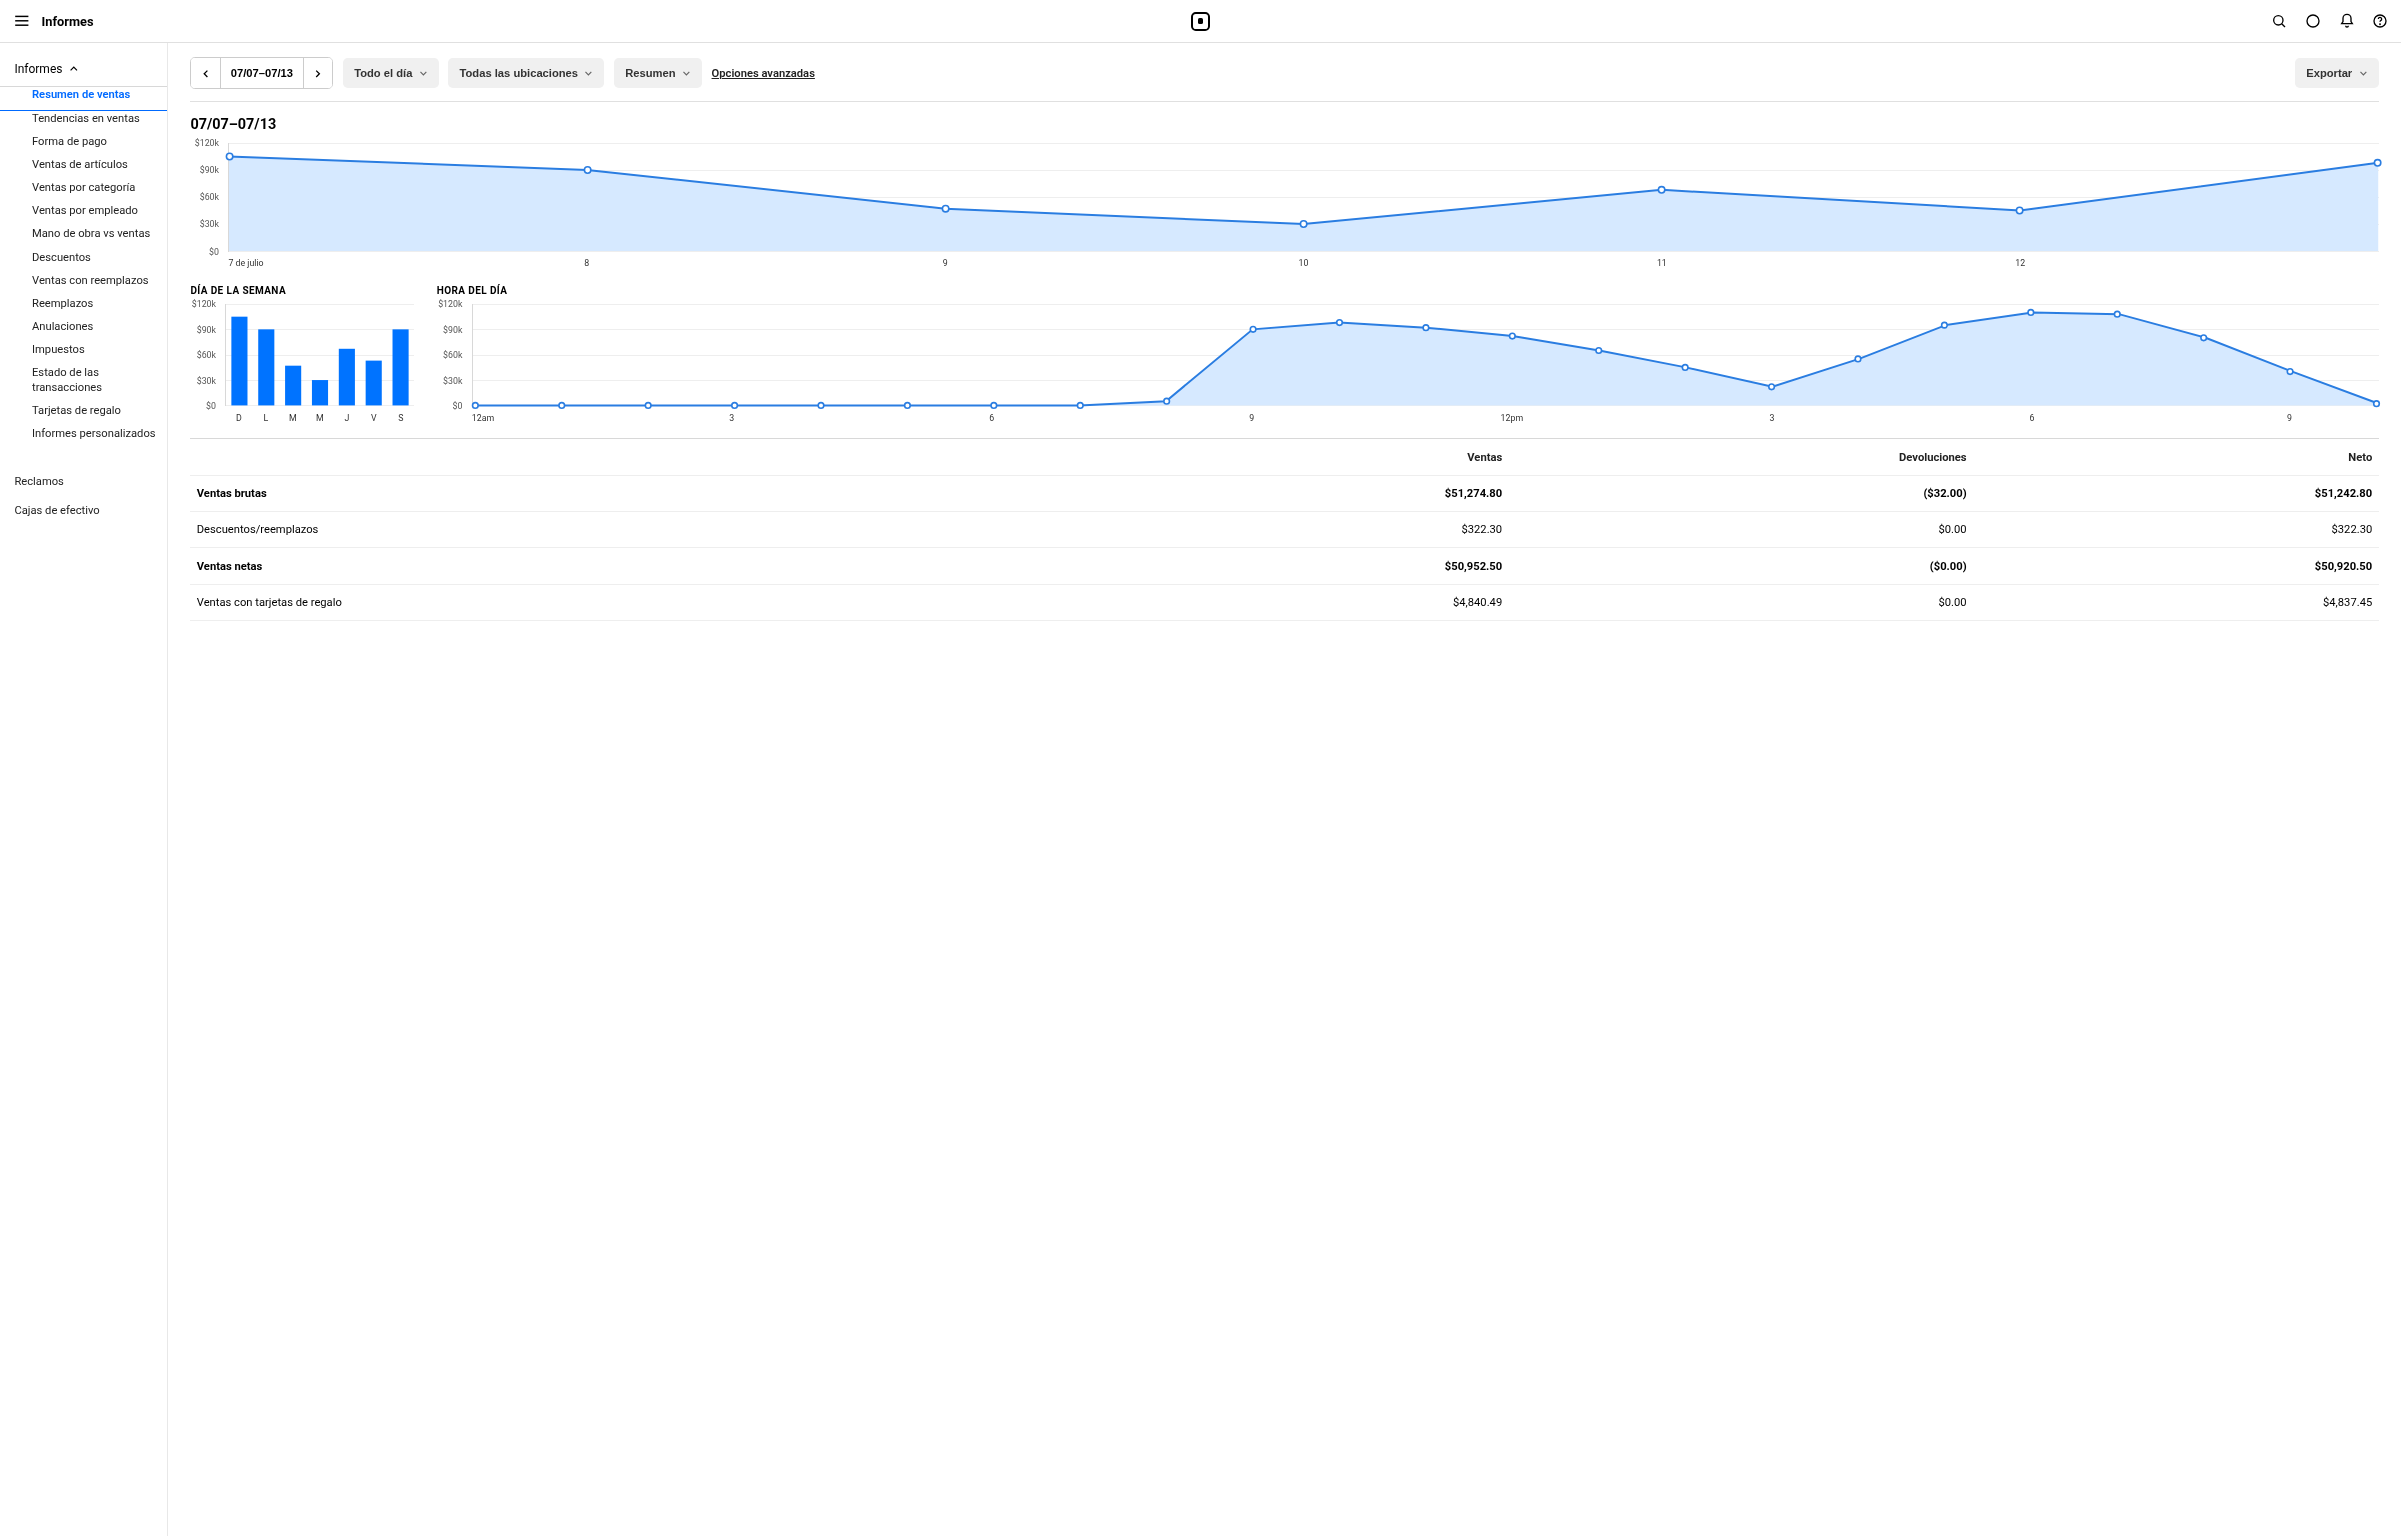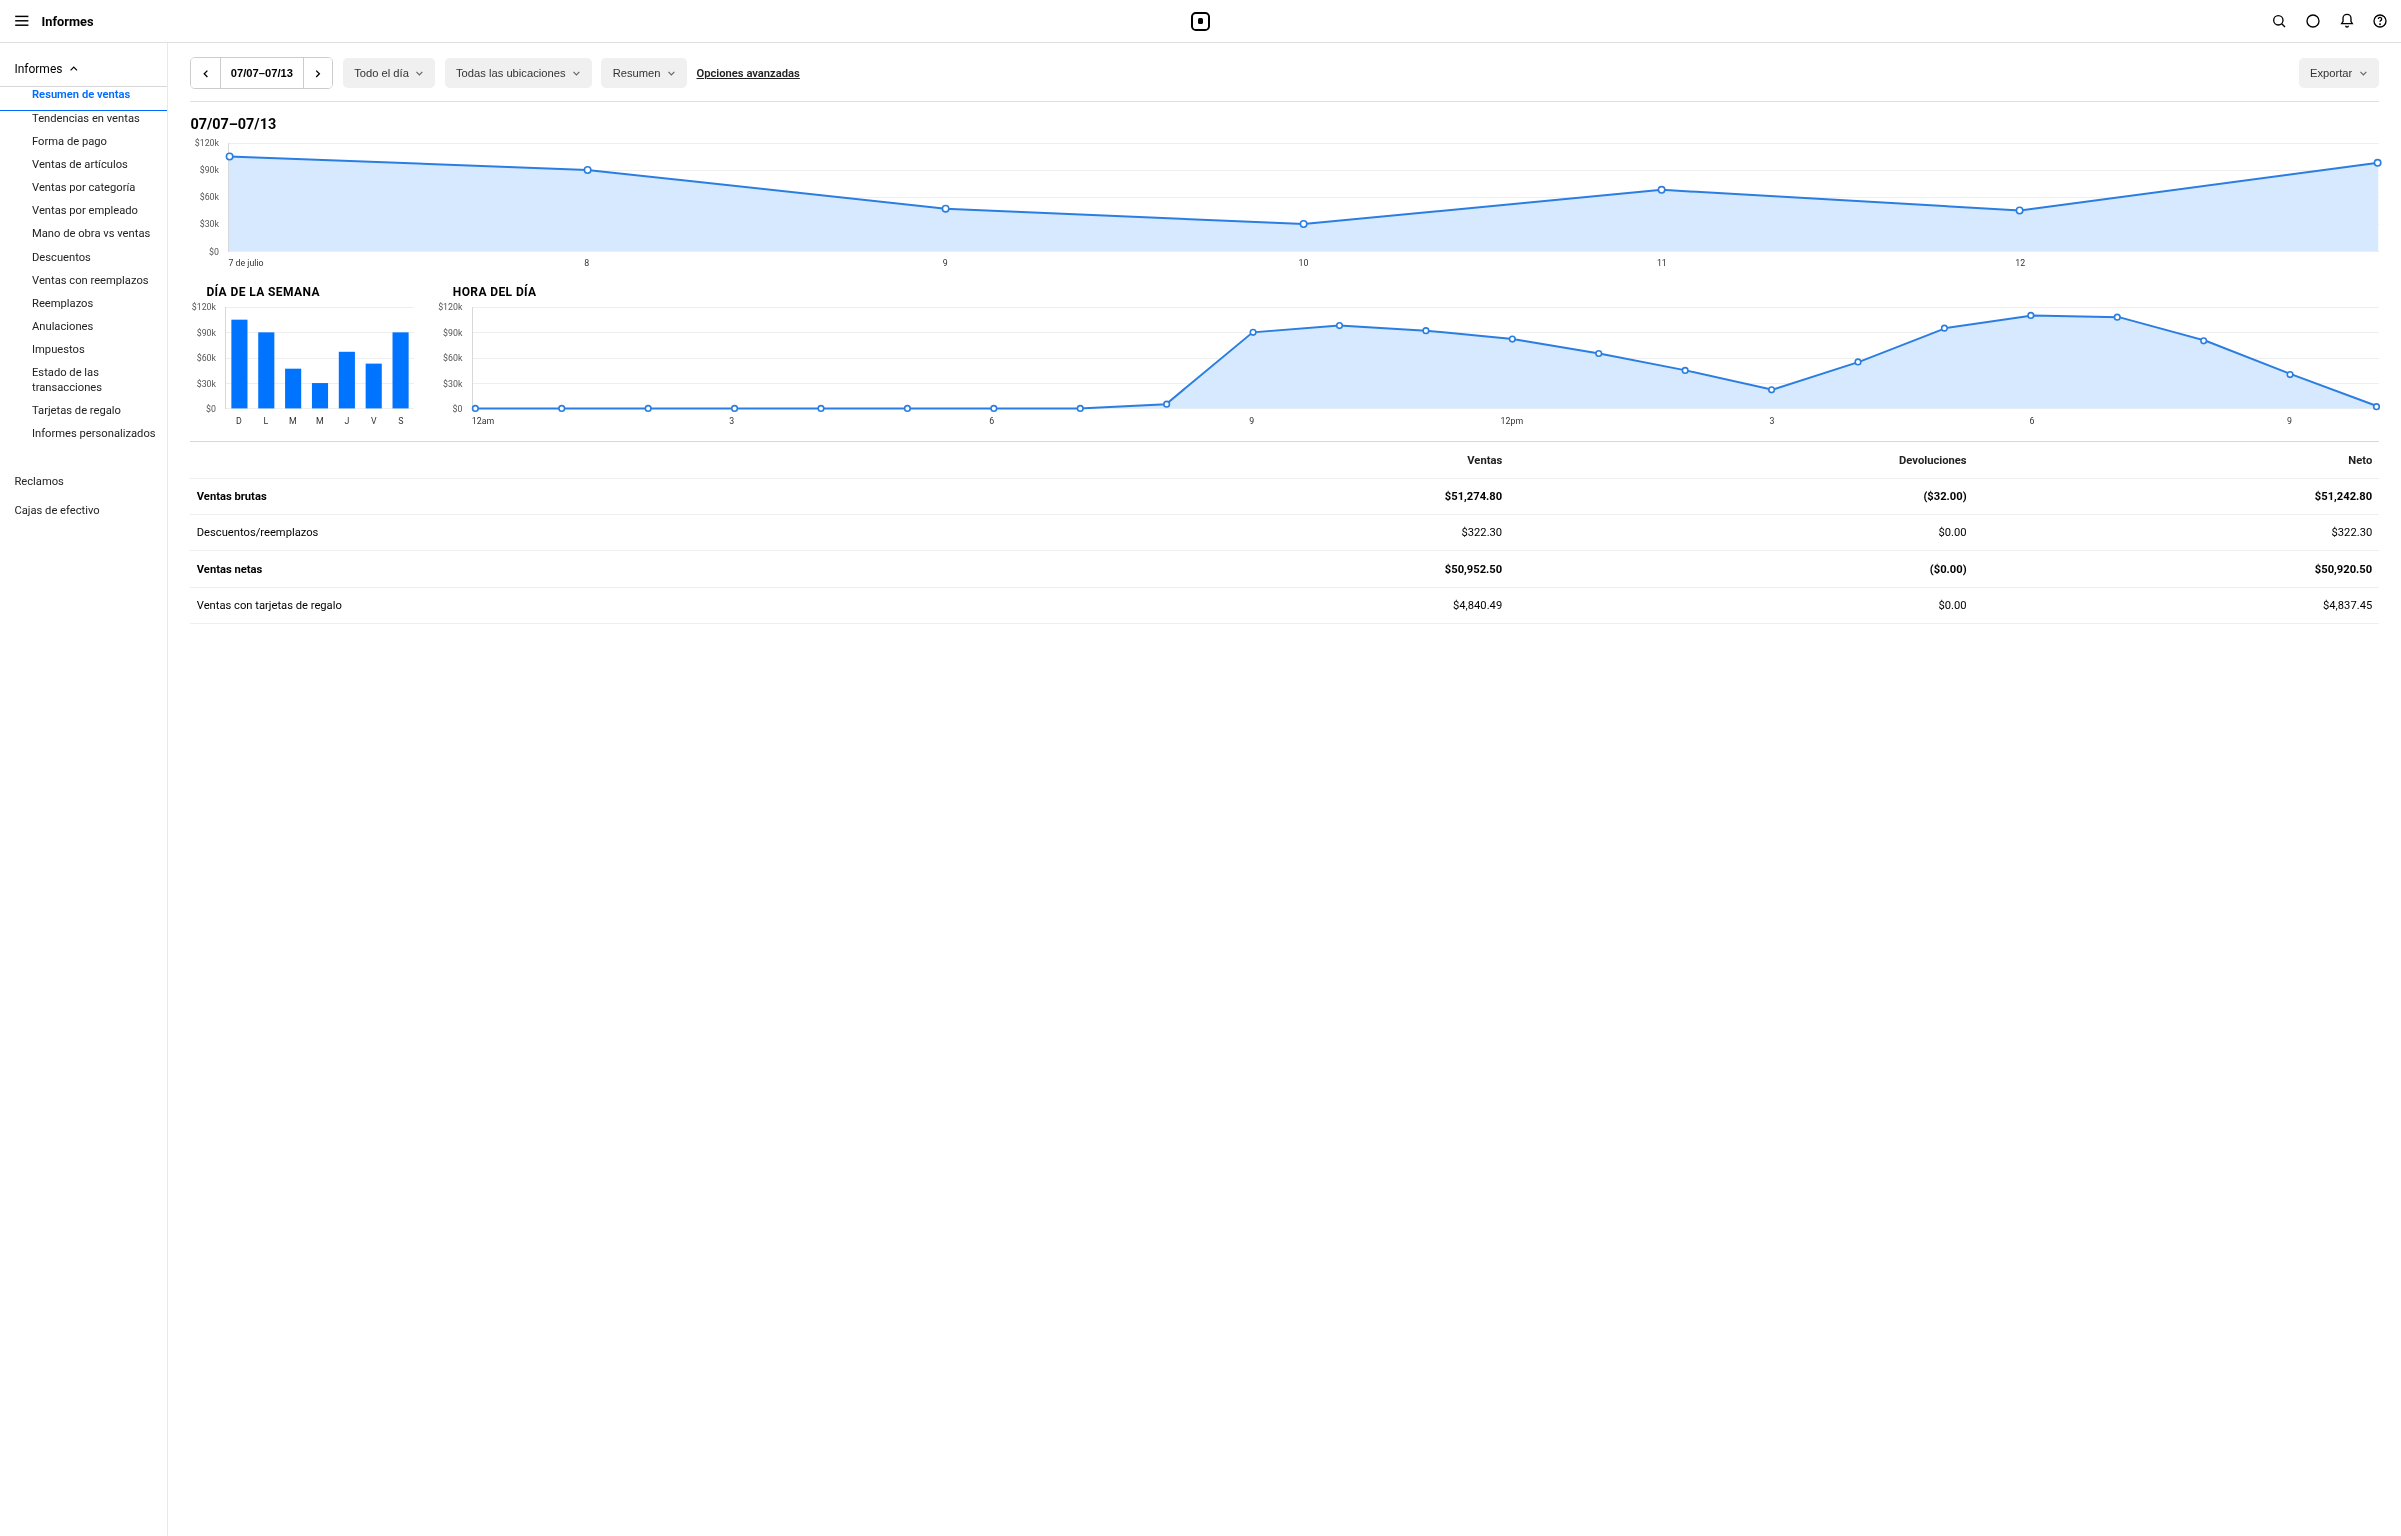--- a/index.html
+++ b/index.html
@@ -28,21 +28,21 @@
 .side-items li.active { color:#006aff; font-weight:600; background:#fff; border-top:0.8px solid #d8d8d8; border-bottom:1.6px solid #006aff; }
 .side-foot { list-style:none; margin-top:17px;}
 .side-foot li { padding:8px 0 8px 14.4px; font-size:11.2px; color:#222; cursor:pointer;}
 
 .main { flex:1; overflow-y:auto; padding: 14.4px 22.4px 32px 22.4px; }
 .filters { display:flex; align-items:center; gap:9.6px; margin-bottom:11.2px; }
 .seg { display:flex; border:0.8px solid #ccc; border-radius:4.8px; overflow:hidden;}
 .seg button { background:#fff; border:none; border-right:0.8px solid #ccc; height:30px; padding:0 9.6px; cursor:pointer; display:flex; align-items:center; font-size:11.2px; font-weight:600;}
 .seg button:last-child{ border-right:none;}
 .seg .daterange { font-weight:600; }
-.pill { background:#f0f0f0; border:none; border-radius:4.8px; height:30px; padding:0 11.2px; cursor:pointer; display:flex; align-items:center; gap:6.4px; font-size:11.2px; font-weight:400; color:#333;}
+.pill { background:#f0f0f0; border:none; border-radius:4.8px; height:30px; padding:0 11.2px; cursor:pointer; display:flex; align-items:center; gap:6.4px; font-size:11.2px; font-weight:700; color:#333;}
 .advlink { text-decoration:underline; font-weight:600; cursor:pointer; color:#222;}
 .spacer-flex { flex:1; }
 
 hr.rule { border:none; border-top:0.8px solid #e0e0e0; margin: 4.8px 0 14.4px 0;}
 
 .sec-title { font-weight:700; font-size:14.4px; margin-bottom:9.6px; }
 
 .big-chart { position:relative; height:128px; margin-bottom:14.4px; }
 .axis-y { position:absolute; left:0; top:0; bottom:19px; width:35px; }
 .axis-y span { position:absolute; right:6.4px; font-size:8.8px; color:#555; transform:translateY(-50%);}
@@ -55,21 +55,21 @@
 .axis-x span:last-child{transform:translateX(-100%);}
 svg.linechart { position:absolute; inset:0; width:100%; height:100%; overflow:visible;}
 .area { fill:#d6e9ff; }
 .line { fill:none; stroke:#2a7de1; stroke-width:2; }
 .pt { fill:#fff; stroke:#2a7de1; stroke-width:2; }
 
 .two-charts { display:flex; gap:22.4px; margin-bottom:14.4px; }
 .small-chart { position:relative; }
 .small-chart.dow { width: 224px; }
 .small-chart.hod { flex:1; }
-.small-title { font-weight:700; font-size:12px; letter-spacing:0.4px; margin-bottom:8px;margin-left:16px; }
+.small-title { font-weight:700; font-size:10px; letter-spacing:0.4px; margin-bottom:8px; }
 .small-plot-wrap { position:relative; height:120px; }
 .small-plot-wrap .axis-y { width:32px; bottom:17.6px;}
 .small-plot-wrap .plot { left:35px; bottom:17.6px; }
 .small-plot-wrap .axis-x { left:35px; height:14.4px;}
 .bar { fill:#0073ff; }
 
 .tablewrap { border-top:0.8px solid #d8d8d8; }
 table.sales { width:100%; border-collapse:collapse; }
 table.sales th, table.sales td { padding:11.2px 6.4px; text-align:right; font-size:11.2px; border-bottom:0.8px solid #eee;}
 table.sales th:first-child, table.sales td:first-child { text-align:left; }

